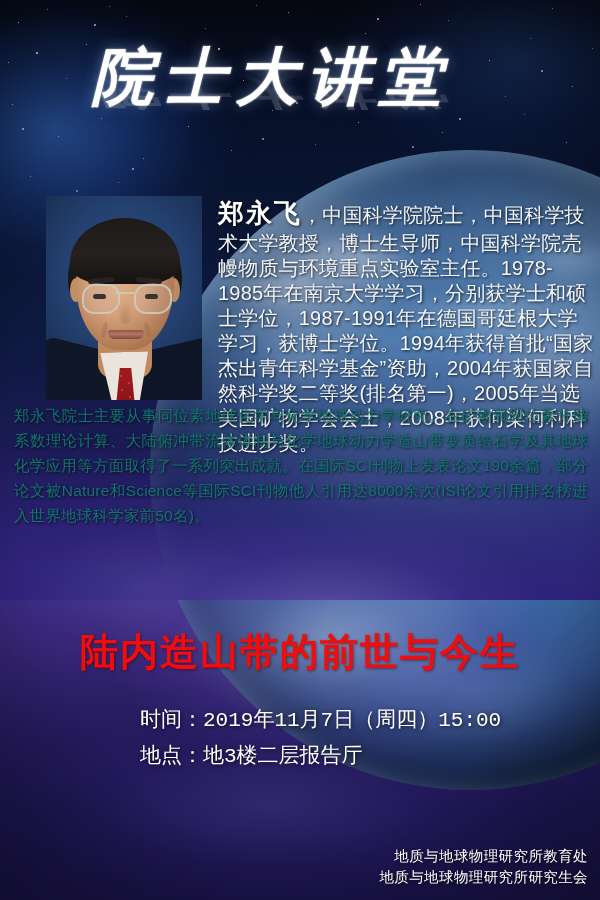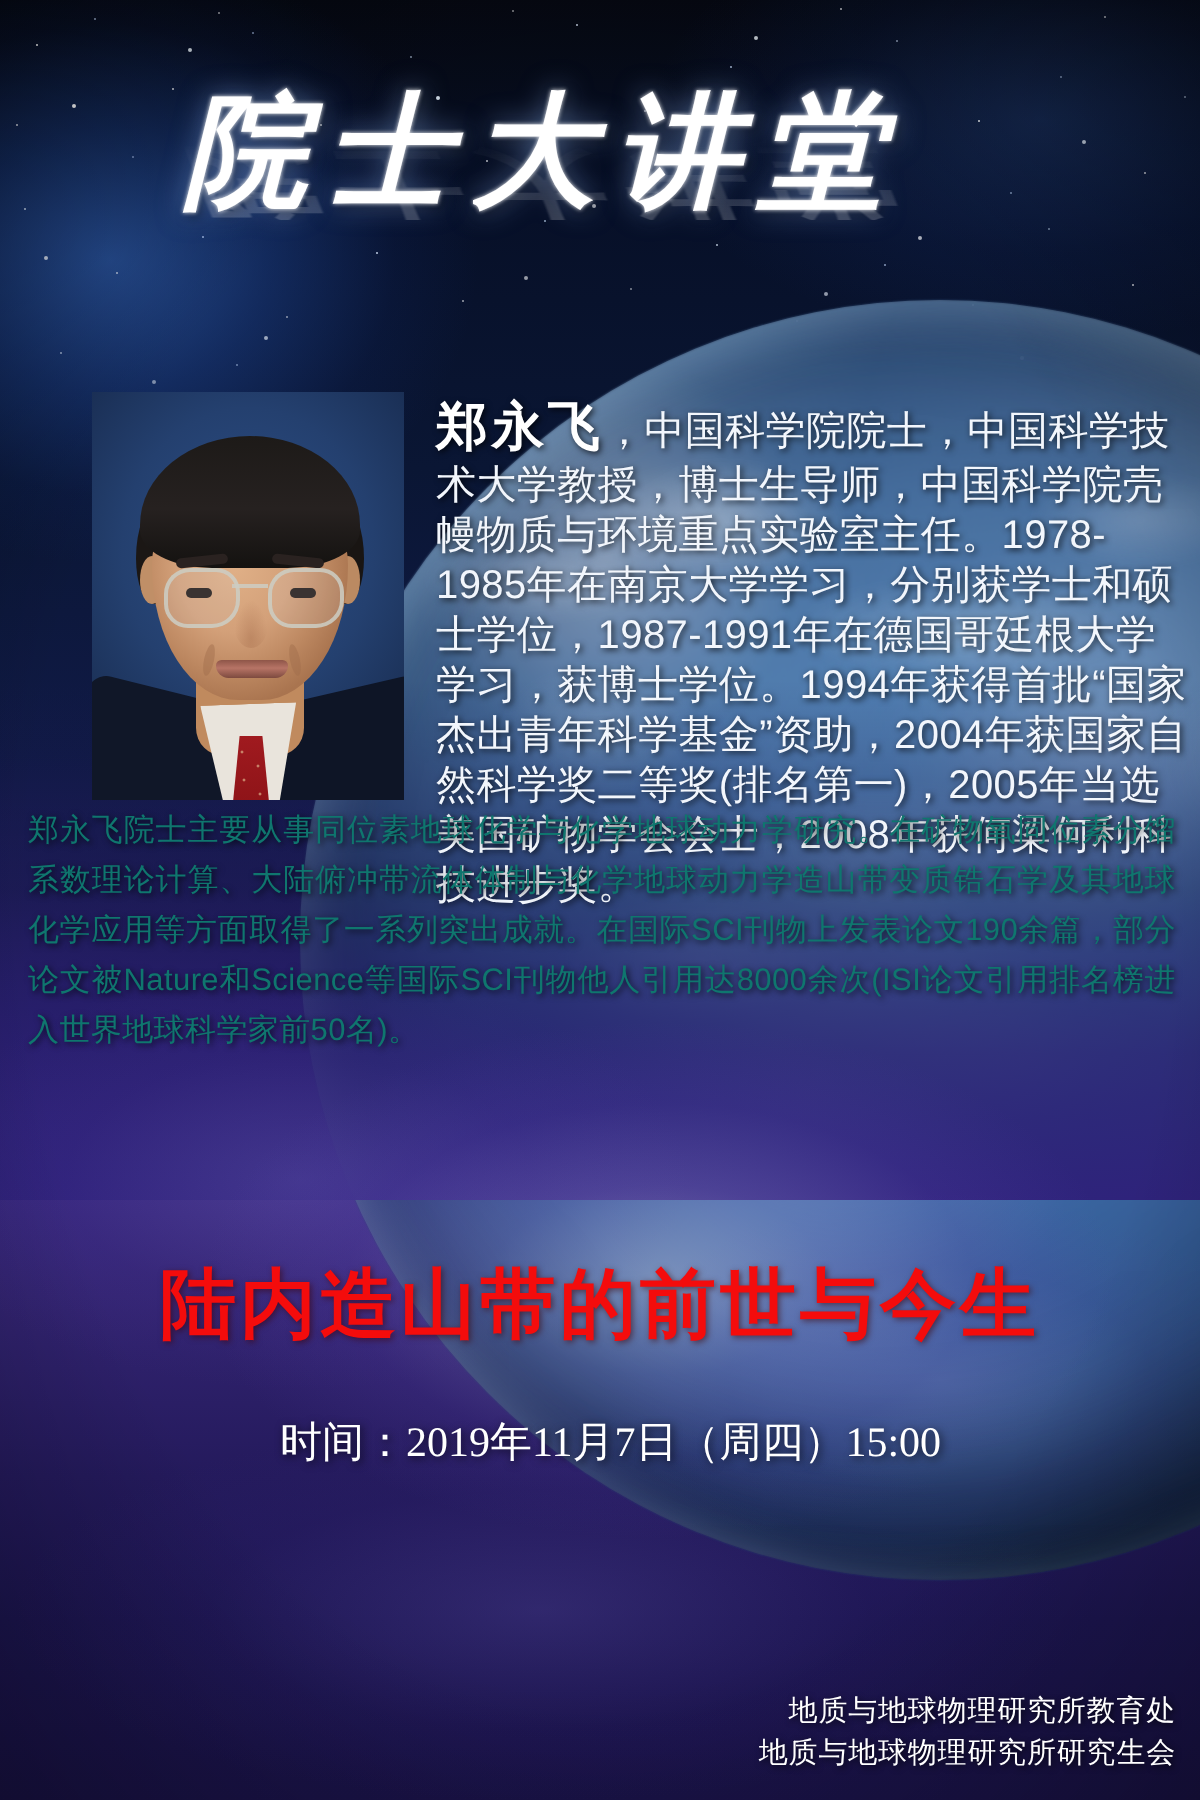--- a/index.html
+++ b/index.html
@@ -376,21 +376,21 @@
     letter-spacing: 2px;
     text-shadow: 1px 1px 3px rgba(60,0,0,0.55);
     white-space: nowrap;
     margin-top: 37px;
   }
 
   
   .details {
     position: absolute;
     left: 140px; top: 703px; width: 420px;
-    font-family: Liberation Serif, serif;
+    font-family: Liberation Mono, monospace;
     color: #ffffff;
     font-size: 21px;
     line-height: 36px;
     text-shadow: 1px 1px 4px rgba(0,0,0,0.75);
     white-space: nowrap;
   }
 
   
   .footer-orgs {
     position: absolute;
@@ -459,20 +459,21 @@
     <div class="bio-right">
       <span class="bio-name">郑永飞</span><span class="bio-right-text">，中国科学院院士，中国科学技术大学教授，博士生导师，中国科学院壳幔物质与环境重点实验室主任。1978-1985年在南京大学学习，分别获学士和硕士学位，1987-1991年在德国哥廷根大学学习，获博士学位。1994年获得首批“国家杰出青年科学基金”资助，2004年获国家自然科学奖二等奖(排名第一)，2005年当选美国矿物学会会士，2008年获何梁何利科技进步奖。</span>
     </div>
 
     <div class="bio-full">郑永飞院士主要从事同位素地球化学与化学地球动力学研究。在矿物氧同位素分馏系数理论计算、大陆俯冲带流体体制与化学地球动力学造山带变质锆石学及其地球化学应用等方面取得了一系列突出成就。在国际SCI刊物上发表论文190余篇，部分论文被Nature和Science等国际SCI刊物他人引用达8000余次(ISI论文引用排名榜进入世界地球科学家前50名)。</div>
 
     <div class="lecture-title">陆内造山带的前世与今生</div>
 
     <div class="details">
       <div>时间：2019年11月7日（周四）15:00</div>
+      <div>地点：地3楼二层报告厅</div>
     </div>
 
     <div class="footer-orgs">
       <div>地质与地球物理研究所教育处</div>
       <div>地质与地球物理研究所研究生会</div>
     </div>
 
   </div>
 </div>
 

